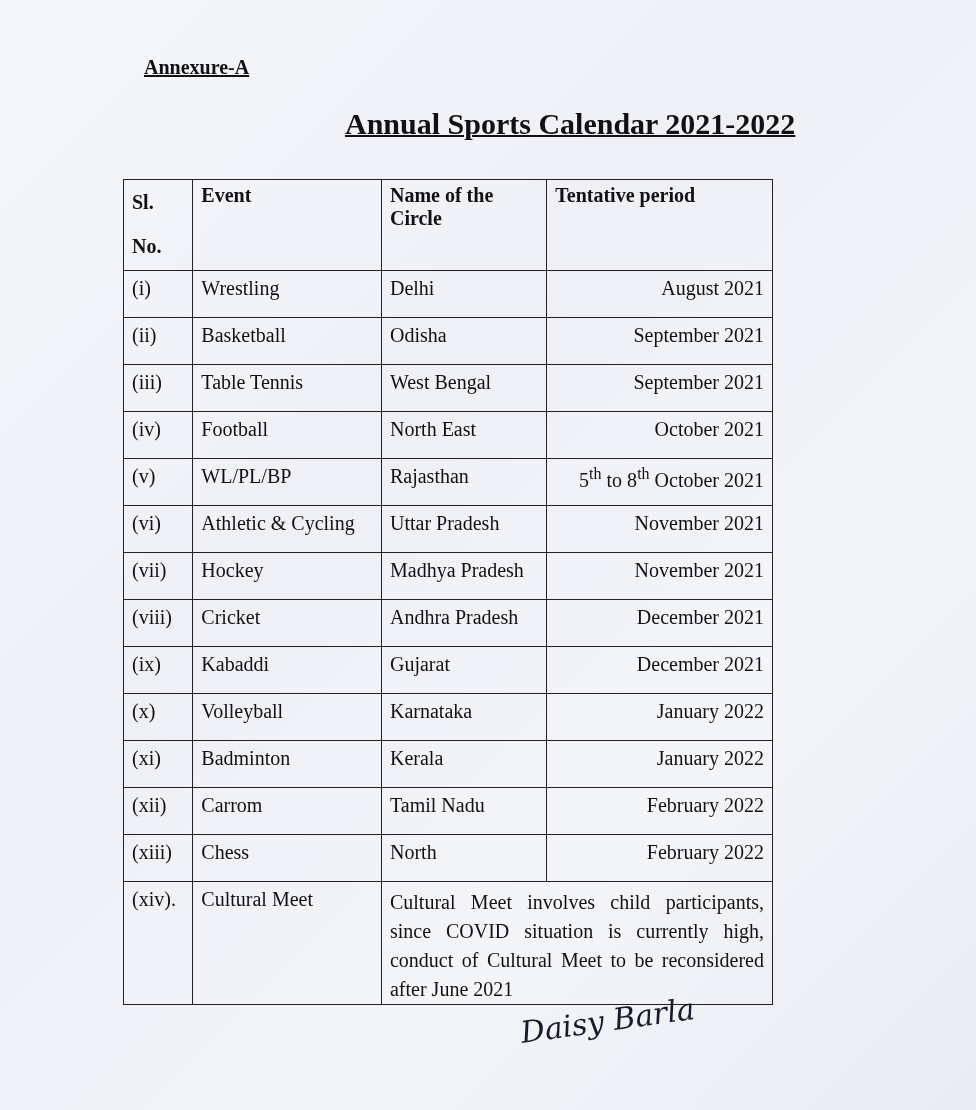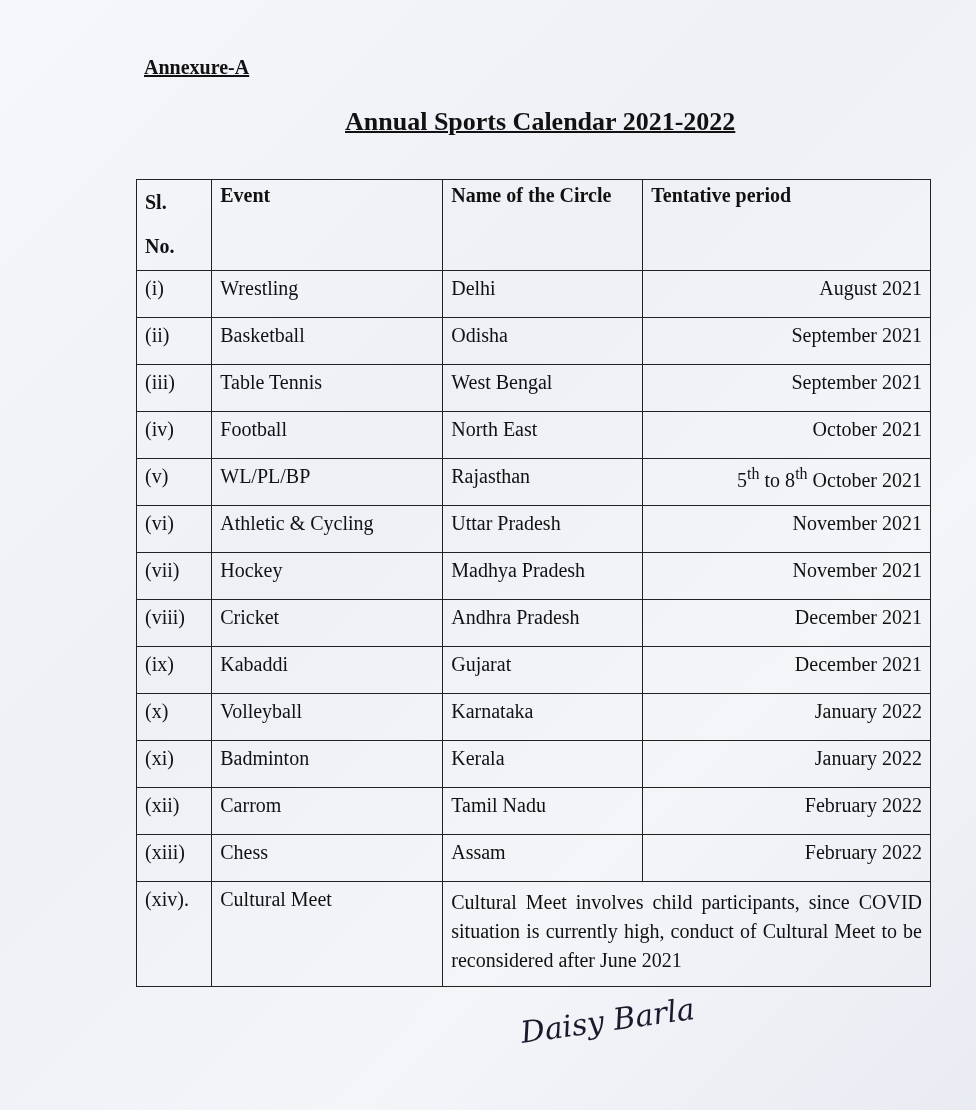--- a/index.html
+++ b/index.html
@@ -8,26 +8,26 @@
     background: linear-gradient(135deg, #f6f7fb 0%, #eef0f6 40%, #f4f5f9 70%, #e9ebf2 100%);
     font-family: "Liberation Serif", serif; color:#111;
   }
   .annex {
     position:absolute; left:144px; top:56px;
     font-weight:bold; font-size:20px; text-decoration:underline;
     text-decoration-thickness:2px;
   }
   .title {
     position:absolute; left:345px; top:107px;
-    font-weight:bold; font-size:26px; text-decoration:underline;
+    font-weight:bold; font-size:30px; text-decoration:underline;
     text-decoration-thickness:2px;
   }
   table {
-    position:absolute; left:136px; top:179px;
-    border-collapse:collapse; width:795px;
+    position:absolute; left:123px; top:179px;
+    border-collapse:collapse; width:650px;
     font-size:20px;
   }
   td, th {
     border:1.5px solid #222; vertical-align:top;
     padding:6px 8px 0 8px; height:40px; box-sizing:border-box;
   }
   th { font-weight:bold; height:91px; text-align:left; padding-top:4px; }
   th.sl { text-align:left; line-height:44px; padding-top:0; }
   th.circle { text-align:left; }
   col.c1 { width:73px; } col.c2 { width:224px; } col.c3 { width:194px; } col.c4 { width:279px; }
@@ -132,21 +132,21 @@
       </tr>
     <tr class="body-row">
         <td>(xii)</td>
         <td>Carrom</td>
         <td>Tamil Nadu</td>
         <td class="period">February 2022</td>
       </tr>
     <tr class="body-row">
         <td>(xiii)</td>
         <td>Chess</td>
-        <td>Assam</td>
+        <td>North</td>
         <td class="period">February 2022</td>
       </tr>
     <tr class="last">
         <td>(xiv).</td>
         <td>Cultural Meet</td>
         <td colspan="2" class="note">Cultural Meet involves child participants, since COVID situation is currently high, conduct of Cultural Meet to be reconsidered after June 2021</td>
       </tr>
   </tbody>
 </table>
 

